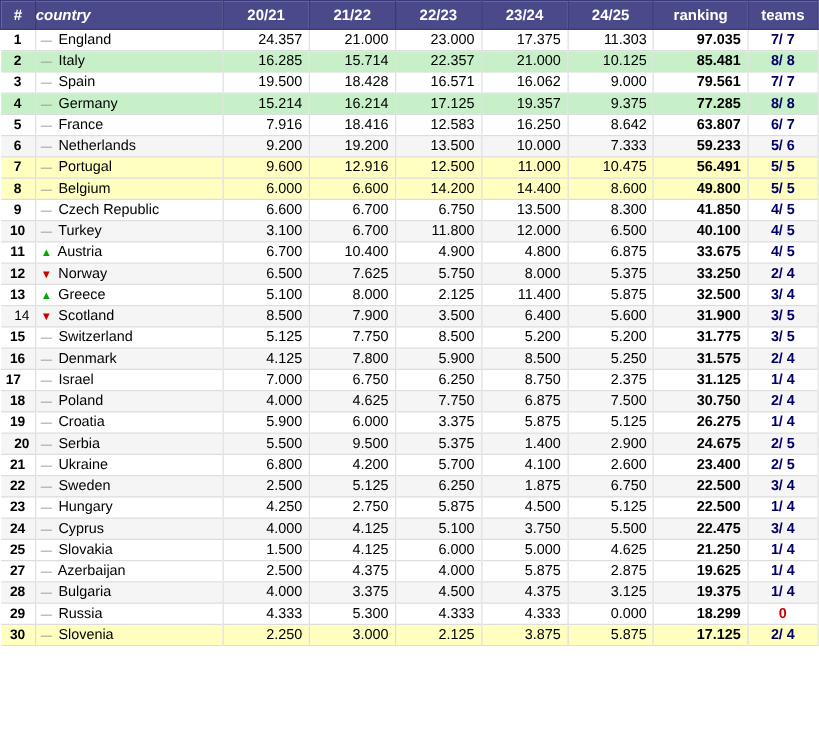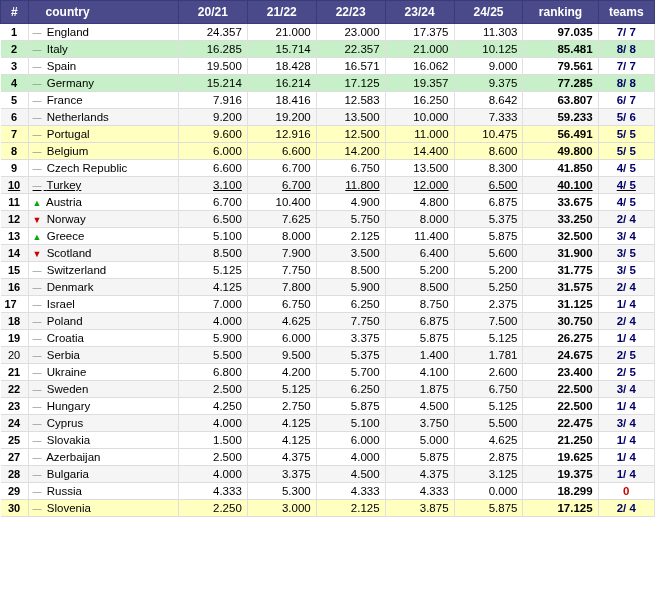--- a/index.html
+++ b/index.html
@@ -19,21 +19,22 @@
     }
     thead th {
       padding: 4px 4px;
       text-align: center;
       font-weight: bold;
       font-size: 12px;
       border: 1px solid #3a3a7a;
     }
     thead th.country-col {
       text-align: left;
-      padding-left: 17px;
+      padding-left: 0;
+      font-style: italic;
     }
     tbody tr {
       border-bottom: 1px solid #ddd;
     }
     tbody tr:nth-child(even) {
       background: #f5f5f5;
     }
     tbody tr:nth-child(odd) {
       background: #ffffff;
     }
@@ -192,21 +193,21 @@
       <span>Czech Republic</span>
     </td>
     <td class="num-col">6.600</td>
     <td class="num-col">6.700</td>
     <td class="num-col">6.750</td>
     <td class="num-col">13.500</td>
     <td class="num-col">8.300</td>
     <td class="num-col" style="font-weight:bold">41.850</td>
     <td style="text-align:center;font-weight:bold;color:#000066;">4/ 5</td>
   </tr>
-      <tr style="background: rgb(245, 245, 245); text-decoration: underline;">
+      <tr style="background: rgb(245, 245, 245);">
     <td style="text-align:center;font-weight:bold;font-size:11px">10</td>
     <td class="country-col" style="white-space:nowrap">
       <span class="arrow-neutral" style="font-size:9px;margin-right:2px">—</span>
       <span>Turkey</span>
     </td>
     <td class="num-col">3.100</td>
     <td class="num-col">6.700</td>
     <td class="num-col">11.800</td>
     <td class="num-col">12.000</td>
     <td class="num-col">6.500</td>
@@ -249,21 +250,21 @@
     </td>
     <td class="num-col">5.100</td>
     <td class="num-col">8.000</td>
     <td class="num-col">2.125</td>
     <td class="num-col">11.400</td>
     <td class="num-col">5.875</td>
     <td class="num-col" style="font-weight:bold">32.500</td>
     <td style="text-align:center;font-weight:bold;color:#000066;">3/ 4</td>
   </tr>
       <tr style="background: rgb(245, 245, 245);">
-    <td style="text-align:center;font-weight:bold;font-size:11px">14</td>
+    <td style="text-align:right;font-weight:normal;font-size:11px">14</td>
     <td class="country-col" style="white-space:nowrap">
       <span class="arrow-down" style="font-size:9px;margin-right:2px">▼</span>
       <span>Scotland</span>
     </td>
     <td class="num-col">8.500</td>
     <td class="num-col">7.900</td>
     <td class="num-col">3.500</td>
     <td class="num-col">6.400</td>
     <td class="num-col">5.600</td>
     <td class="num-col" style="font-weight:bold">31.900</td>
@@ -333,30 +334,30 @@
     </td>
     <td class="num-col">5.900</td>
     <td class="num-col">6.000</td>
     <td class="num-col">3.375</td>
     <td class="num-col">5.875</td>
     <td class="num-col">5.125</td>
     <td class="num-col" style="font-weight:bold">26.275</td>
     <td style="text-align:center;font-weight:bold;color:#000066;">1/ 4</td>
   </tr>
       <tr style="background: rgb(245, 245, 245);">
-    <td style="text-align:center;font-weight:normal;font-size:11px">20</td>
+    <td style="text-align:right;font-weight:bold;font-size:11px">20</td>
     <td class="country-col" style="white-space:nowrap">
       <span class="arrow-neutral" style="font-size:9px;margin-right:2px">—</span>
       <span>Serbia</span>
     </td>
     <td class="num-col">5.500</td>
     <td class="num-col">9.500</td>
     <td class="num-col">5.375</td>
     <td class="num-col">1.400</td>
-    <td class="num-col">1.781</td>
+    <td class="num-col">2.900</td>
     <td class="num-col" style="font-weight:bold">24.675</td>
     <td style="text-align:center;font-weight:bold;color:#000066;">2/ 5</td>
   </tr>
       <tr style="background: rgb(255, 255, 255);">
     <td style="text-align:center;font-weight:bold;font-size:11px">21</td>
     <td class="country-col" style="white-space:nowrap">
       <span class="arrow-neutral" style="font-size:9px;margin-right:2px">—</span>
       <span>Ukraine</span>
     </td>
     <td class="num-col">6.800</td>

